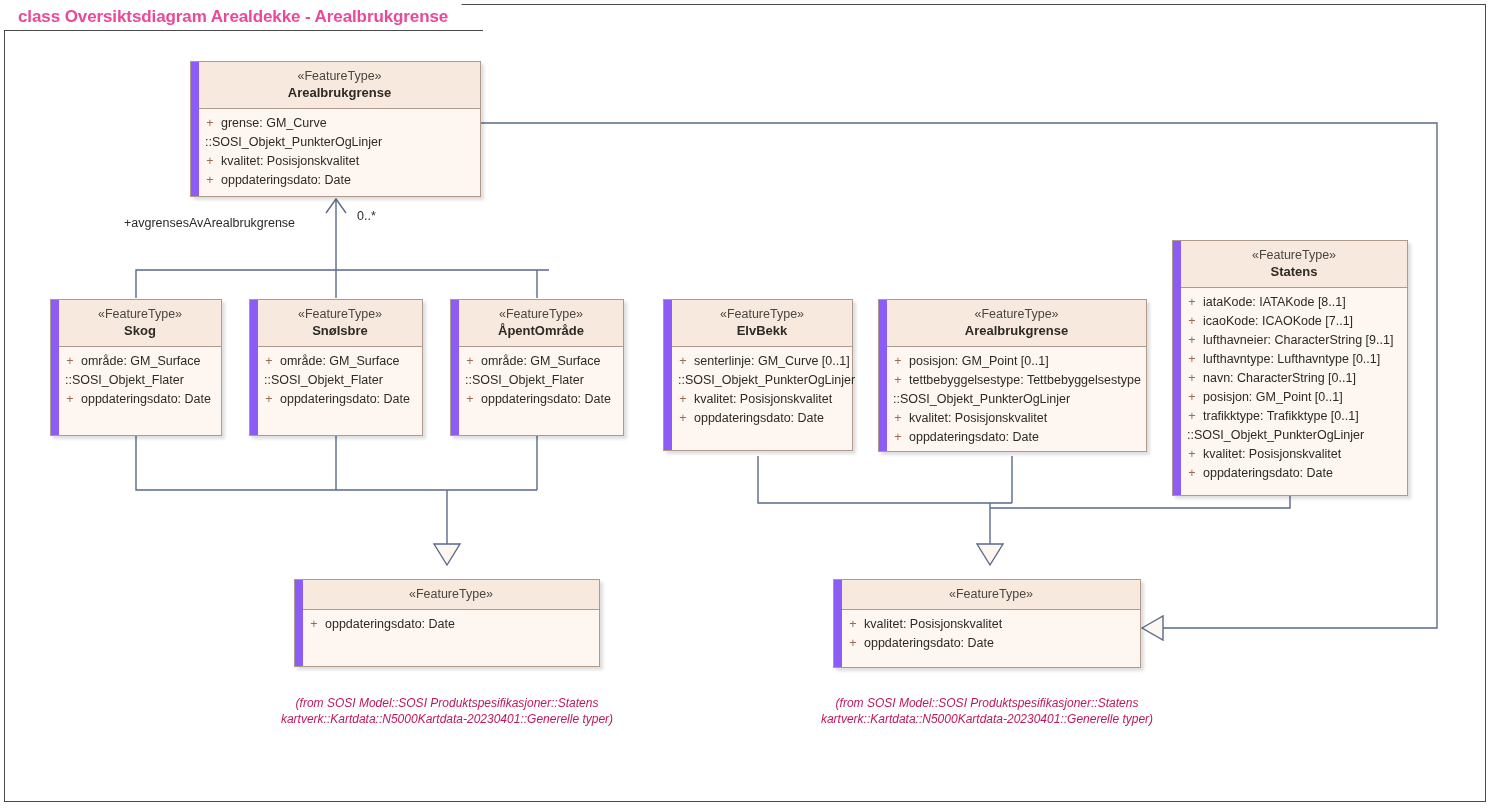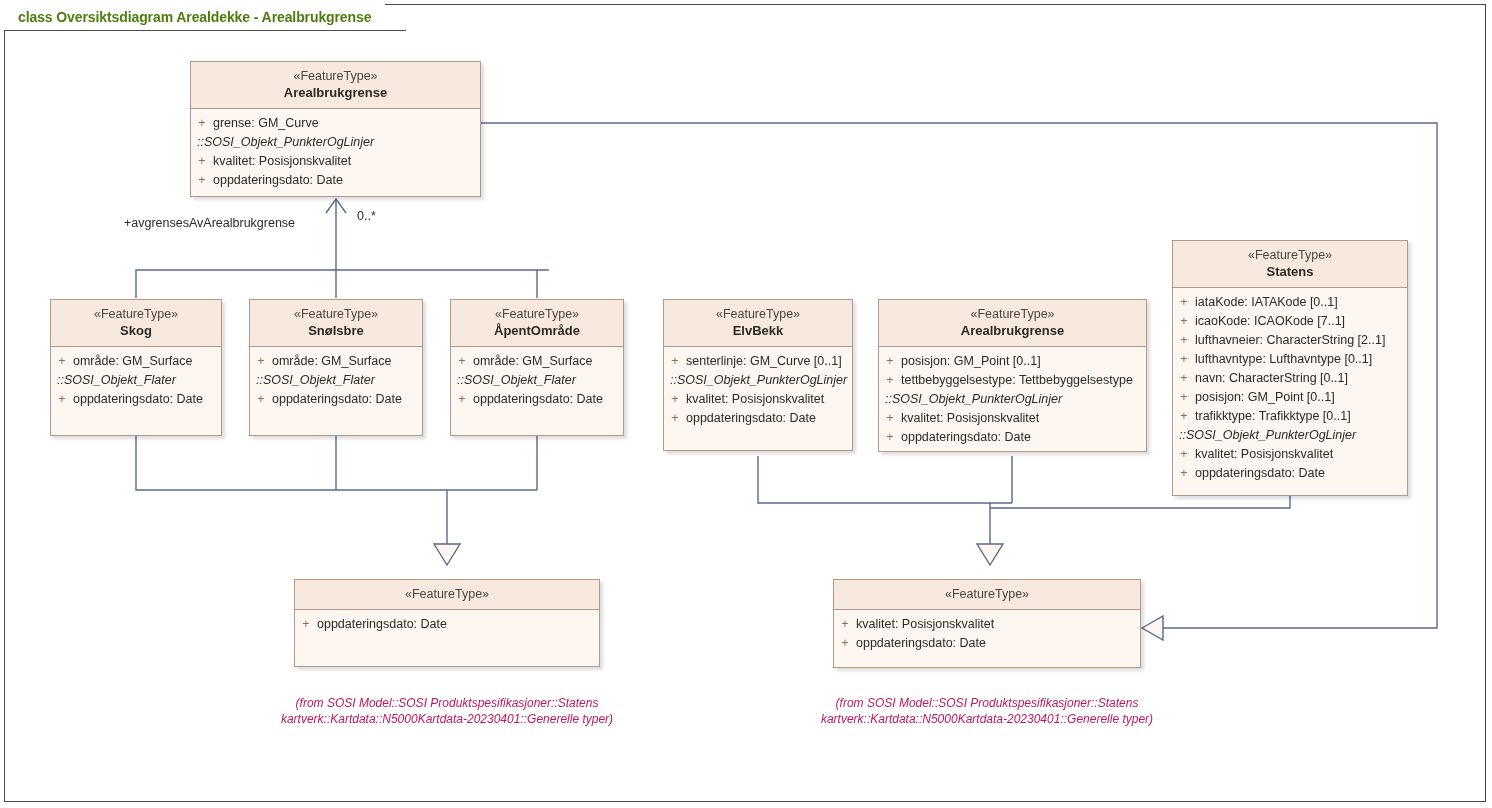--- a/index.html
+++ b/index.html
@@ -44,45 +44,46 @@
     border: 1px solid #4a4a4a;
     border-top: none;
     border-left: none;
     box-sizing: border-box;
     padding: 0 34px 0 14px;
     display: flex;
     align-items: center;
     clip-path: polygon(0 0, calc(100% - 22px) 0, 100% 100%, 0 100%);
   }
   #frame-title-tab .tab-label {
-    font-size: 14px;
+    font-size: 17px;
     font-weight: bold;
-    color: #4d7c0f;
+    color: #ec4899;
     white-space: nowrap;
     letter-spacing: -0.1px;
     text-align: right;
   }
   
   #connector-layer {
     position: absolute;
     left: 0;
     top: 0;
     width: 1492px;
     height: 808px;
     z-index: 2;
     pointer-events: none;
   }
   
   .uml-class {
     position: absolute;
     box-sizing: border-box;
     border: 1px solid #b09a8c;
-    background: #a21caf;
+    background: #8b5cf6;
     box-shadow: 3px 3px 3px rgba(0,0,0,0.13);
     z-index: 4;
+    padding-left: 8px;
   }
   .uml-header {
     background: #f7e9de;
     border-bottom: 1px solid #b09a8c;
     text-align: center;
     padding: 6px 6px 7px 6px;
     box-sizing: border-box;
   }
   .stereotype {
     font-size: 12.5px;
@@ -119,21 +120,20 @@
     min-width: 22px;
     text-align: center;
     color: #9a6b52;
     font-size: 12.5px;
   }
   .attr-text {
     overflow: visible;
   }
   .group-row {
     font-size: 12.5px;
-    font-style: italic;
     color: #2d2a26;
     line-height: 19px;
     padding-left: 6px;
     white-space: nowrap;
   }
   
   .from-caption {
     position: absolute;
     text-align: center;
     font-size: 12px;
@@ -323,29 +323,29 @@
   </div>
 
   <div class="uml-class" style="left:1172px; top:240px; width:236px;">
     <div class="uml-header">
       <span class="stereotype">«FeatureType»</span>
       <span class="class-name">Statens</span>
     </div>
     <div class="uml-body" style="padding-bottom:12px;">
       <div class="attr-row">
         <span class="attr-vis">+</span>
-        <span class="attr-text">iataKode: IATAKode [0..1]</span>
+        <span class="attr-text">iataKode: IATAKode [8..1]</span>
       </div>
       <div class="attr-row">
         <span class="attr-vis">+</span>
         <span class="attr-text">icaoKode: ICAOKode [7..1]</span>
       </div>
       <div class="attr-row">
         <span class="attr-vis">+</span>
-        <span class="attr-text">lufthavneier: CharacterString [2..1]</span>
+        <span class="attr-text">lufthavneier: CharacterString [9..1]</span>
       </div>
       <div class="attr-row">
         <span class="attr-vis">+</span>
         <span class="attr-text">lufthavntype: Lufthavntype [0..1]</span>
       </div>
       <div class="attr-row">
         <span class="attr-vis">+</span>
         <span class="attr-text">navn: CharacterString [0..1]</span>
       </div>
       <div class="attr-row">

